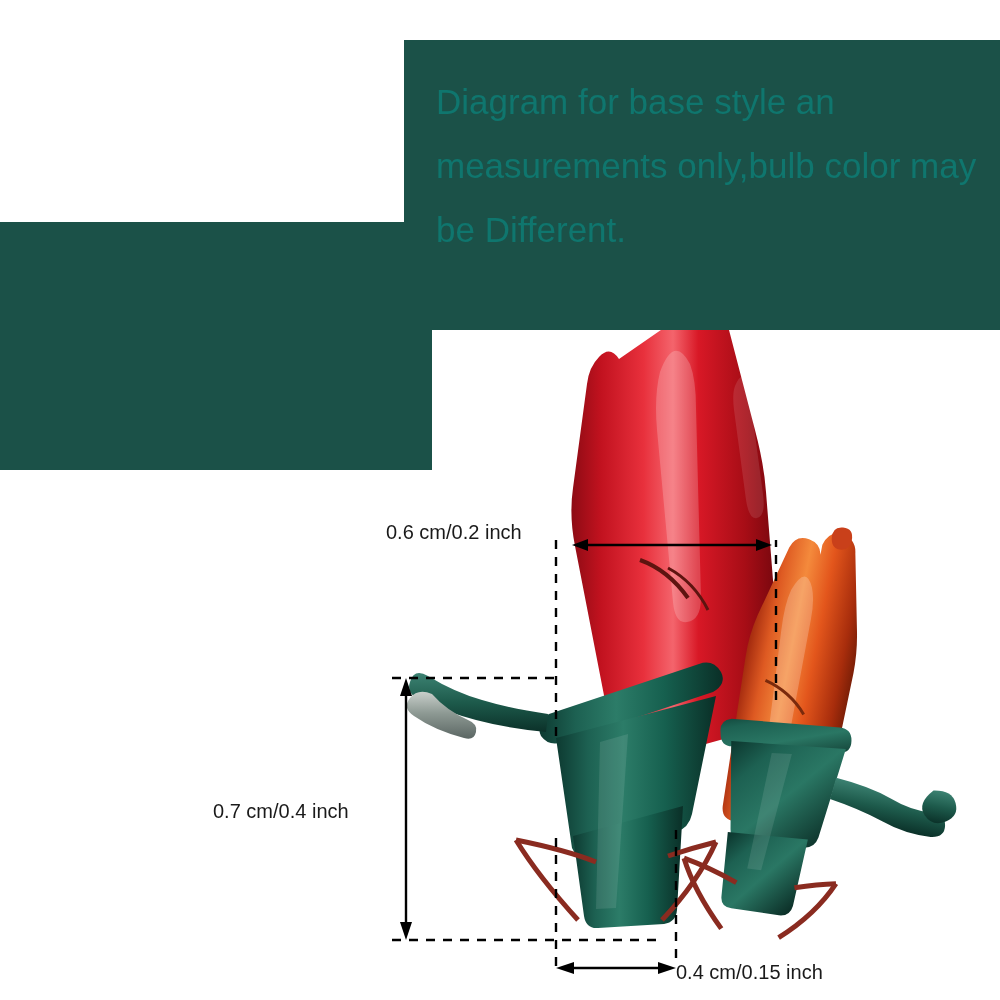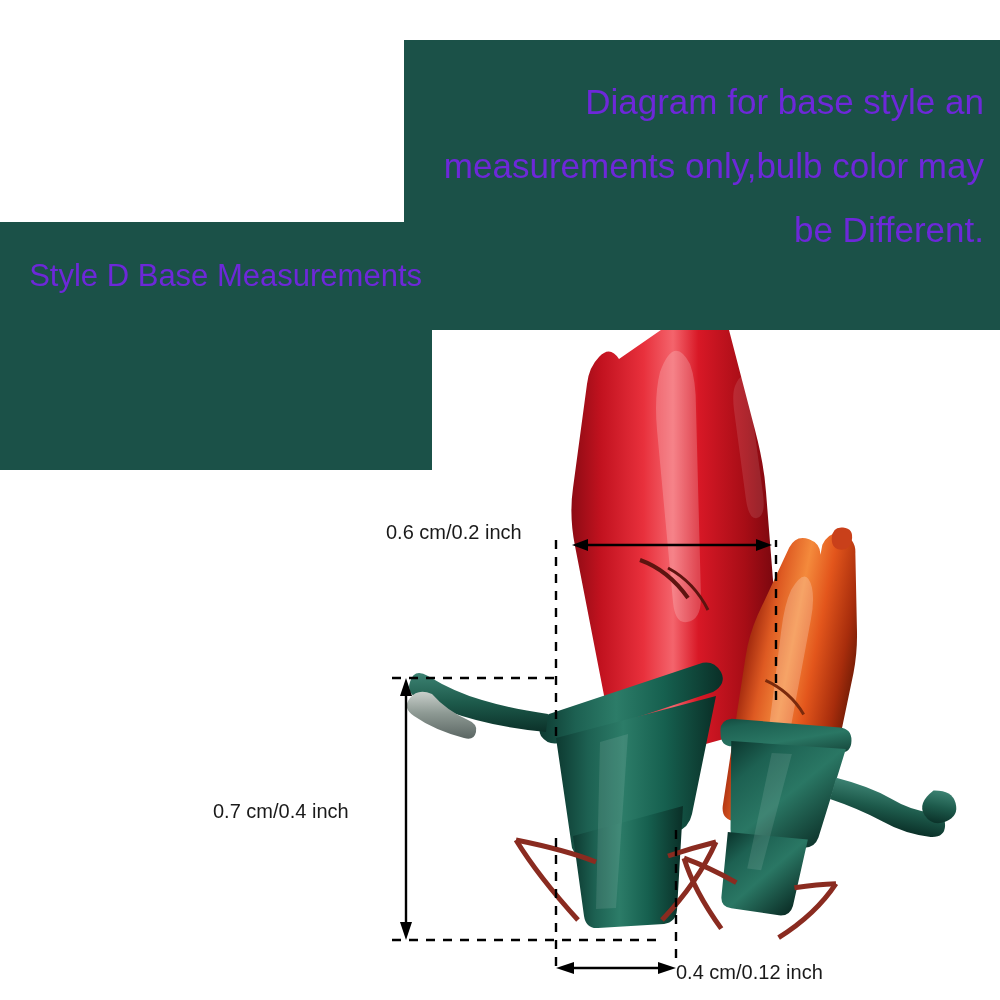--- a/index.html
+++ b/index.html
@@ -6,21 +6,21 @@
   body{width:1000px;height:1000px;background:#ffffff;
        font-family:"Liberation Sans", sans-serif;overflow:hidden;position:relative;}
 
   .stage{position:absolute;left:0;top:0;width:1000px;height:1000px;}
 
   
   .banner{position:absolute;background:#1b5148;color:#ffffff;}
   #banner-top{left:404px;top:40px;width:596px;height:290px;}
   #banner-left{left:0px;top:222px;width:432px;height:248px;}
 
-  .banner-text{position:absolute;color:#6d28d9;text-align:right;}
+  .banner-text{position:absolute;color:#0f766e;}
   #top-text{left:436px;top:70px;width:548px;font-size:35px;line-height:64px;letter-spacing:0px;}
   #left-text{left:22px;top:250px;width:400px;font-size:31px;line-height:52px;}
 
   
   .dim-label{position:absolute;color:#1a1a1a;font-size:20px;white-space:nowrap;}
   #label-width-top{left:386px;top:521px;text-align:right;}
   #label-height{left:213px;top:800px;}
   #label-width-bottom{left:676px;top:961px;}
 
   svg{position:absolute;left:0;top:0;width:1000px;height:1000px;overflow:visible;}
@@ -160,19 +160,18 @@
       <path d="M568 968 L664 968"></path>
       <path d="M556 968 L574 962 L574 974 Z" fill="#000000" stroke="none"></path>
       <path d="M676 968 L658 962 L658 974 Z" fill="#000000" stroke="none"></path>
     </g>
   </svg>
 
   <div class="banner" id="banner-top"></div>
   <div class="banner" id="banner-left"></div>
 
   <div class="banner-text" id="top-text">Diagram for base style an measurements only,bulb color may be Different.</div>
-  <div class="banner-text" id="left-text">Style D Base Measurements</div>
 
   <div class="dim-label" id="label-width-top">0.6 cm/0.2 inch</div>
   <div class="dim-label" id="label-height">0.7 cm/0.4 inch</div>
-  <div class="dim-label" id="label-width-bottom">0.4 cm/0.12 inch</div>
+  <div class="dim-label" id="label-width-bottom">0.4 cm/0.15 inch</div>
 
 </div>
 
 </body></html>

